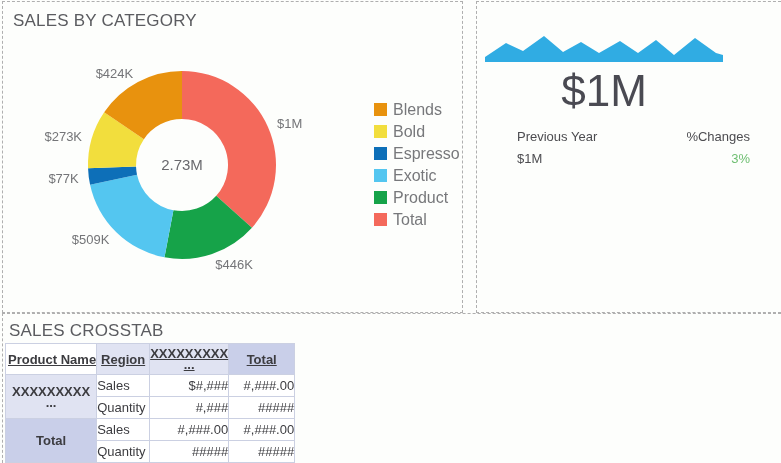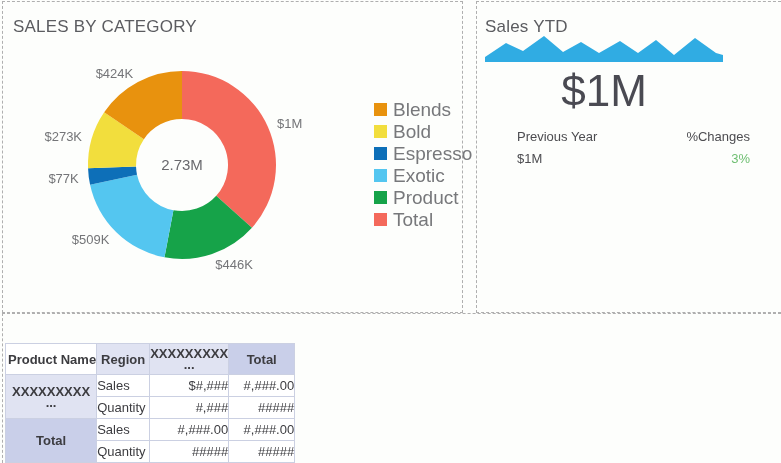--- a/index.html
+++ b/index.html
@@ -8,46 +8,46 @@
     background:#FDFEFC;
     font-family:"Liberation Sans", sans-serif;
     -webkit-font-smoothing:antialiased;
   }
   .panel{position:absolute;border:1px dashed #AFAFAF;background:transparent;box-sizing:border-box;}
   .panel-left{left:2px;top:1px;width:461px;height:312px;}
   .panel-right{left:476px;top:1px;width:305px;height:312px;border-right:none;}
   .panel-bottom{left:2px;top:313px;width:779px;height:150px;border-right:none;border-bottom:none;}
   .panel-title{
     font-size:17px;font-weight:400;color:#5B5C60;margin:0;
-    position:absolute;left:10px;top:15px;letter-spacing:0.2px;
+    position:absolute;left:10px;top:9px;letter-spacing:0.2px;
   }
   
   #donut-svg{position:absolute;left:0;top:0;}
   .slice-label{font-size:13px;fill:#747578;font-family:"Liberation Sans",sans-serif;}
   #donut-center{font-size:15px;fill:#69696D;text-anchor:middle;font-family:"Liberation Sans",sans-serif;}
   .legend{position:absolute;left:371px;top:101px;display:flex;flex-direction:column;gap:9px;}
   .legend-item{display:flex;align-items:center;}
   .legend-swatch{width:13px;height:13px;margin-right:6px;flex:0 0 auto;}
-  .legend-label{font-size:19px;color:#77787B;line-height:13px;}
+  .legend-label{font-size:16px;color:#77787B;line-height:13px;}
   
   .spark{position:absolute;left:8px;top:33px;}
   .big-value{
     position:absolute;left:8px;top:64px;width:238px;text-align:center;
     font-size:44px;color:#4A4A52;font-weight:400;
   }
   .kpi-row{position:absolute;left:8px;width:233px;display:flex;justify-content:space-between;font-size:13px;color:#4C4C50;margin-left:32px;}
   .kpi-labels{top:127px;}
   .kpi-values{top:149px;}
   
   .crosstab{
     position:absolute;left:2px;top:29px;border-collapse:collapse;table-layout:fixed;
     font-size:13px;color:#3C3C40;
   }
   .crosstab th,.crosstab td{border:1px solid #CBD0E2;padding:0;background:#fff;}
-  .crosstab thead th{height:30px;font-weight:700;text-align:center;background:#E0E3F2;}
+  .crosstab thead th{height:30px;font-weight:700;text-align:center;background:#E0E3F2;text-decoration:underline;}
   .crosstab thead th.corner{background:#fff;white-space:nowrap;overflow:hidden;text-align:left;padding-left:2px;}
   .crosstab thead th.hdr-total{background:#C9CFE9;}
   .crosstab tbody tr{height:22px;}
   .rowlabel{font-weight:700;text-align:center;vertical-align:middle;}
   .rowlabel.member{background:#E0E3F2;}
   .rowlabel.total{background:#C9CFE9;}
   .sub{display:block;font-weight:700;line-height:7px;padding-bottom:4px;}
   .measure{padding-left:5px;text-align:left;font-weight:400;margin-top:28px;}
   .val{text-align:right;padding-right:4px;font-weight:400;}
 </style>
@@ -99,36 +99,36 @@
           <span class="legend-label">Product</span>
         </div>
         <div class="legend-item">
           <span class="legend-swatch" style="background: rgb(244, 105, 91);"></span>
           <span class="legend-label">Total</span>
         </div>
       </div>
   </section>
 
   <section class="panel panel-right">
-    <h2 class="panel-title" style="left:8px;">Sales YTD</h2>
     <svg class="spark" id="spark-svg" width="238" height="28" viewBox="0 0 238 28">
       <polygon id="spark-poly" points="0,27 0,22 21,8 38,16 59,1 78,17 96,7 114,18 135,6 153,18 171,5 189,20 210,3 231,18 238,20 238,27" fill="#30ACE3"></polygon>
     </svg>
     <div class="big-value">$1M</div>
     <div class="kpi-row kpi-labels">
       <span>Previous Year</span>
       <span>%Changes</span>
     </div>
     <div class="kpi-row kpi-values">
       <span>$1M</span>
       <span id="pct-value" style="color: rgb(111, 191, 114);">3%</span>
     </div>
   </section>
 
   <section class="panel panel-bottom">
+    <h2 class="panel-title" style="left:6px;top:7px;">SALES CROSSTAB</h2>
     <table class="crosstab">
       <colgroup>
         <col style="width:70px">
           <col style="width:53px">
           <col style="width:72px">
           <col style="width:66px">
       </colgroup>
       <thead>
         <tr>
           <th class="corner">Product Name</th>

